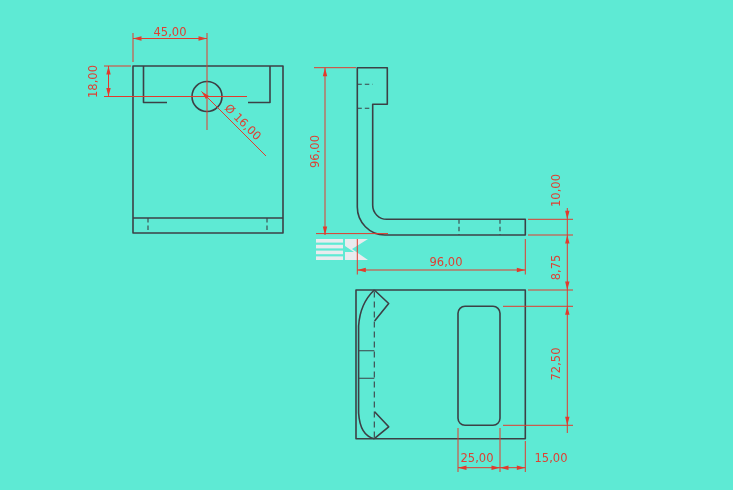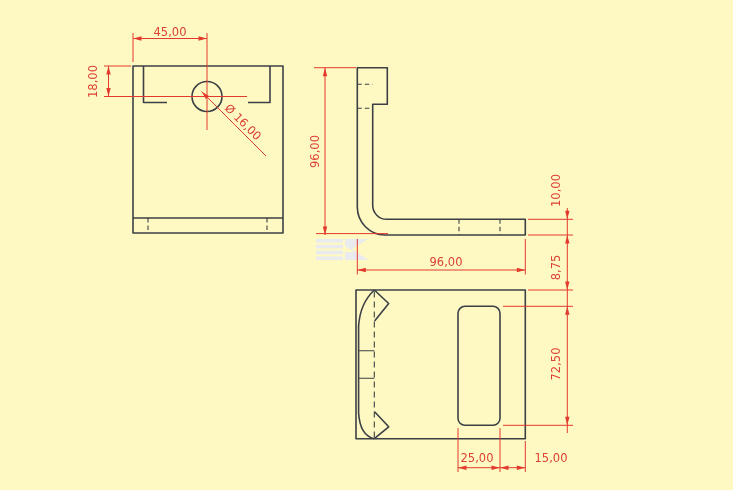--- a/index.html
+++ b/index.html
@@ -1,19 +1,19 @@
 <!DOCTYPE html>
 <html><head>
 <meta charset="utf-8">
 <style>
   html,body{margin:0;padding:0;background:#ffffff;}
   .canvas{
     position:relative;
     width:733px;height:490px;
-    background:#fef9c3;
+    background:#5eead4;
     overflow:hidden;
     font-family:"DejaVu Sans","Liberation Sans",sans-serif;
   }
   svg text{
     font-family:"DejaVu Sans","Liberation Sans",sans-serif;
     font-size:11.5px;
     fill:#dd4134;
   }
   .blk{stroke:#3c4045;stroke-width:1.6;fill:none;stroke-linejoin:round;stroke-linecap:butt;}
   .blk-thin{stroke:#3c4045;stroke-width:1.1;fill:none;}

